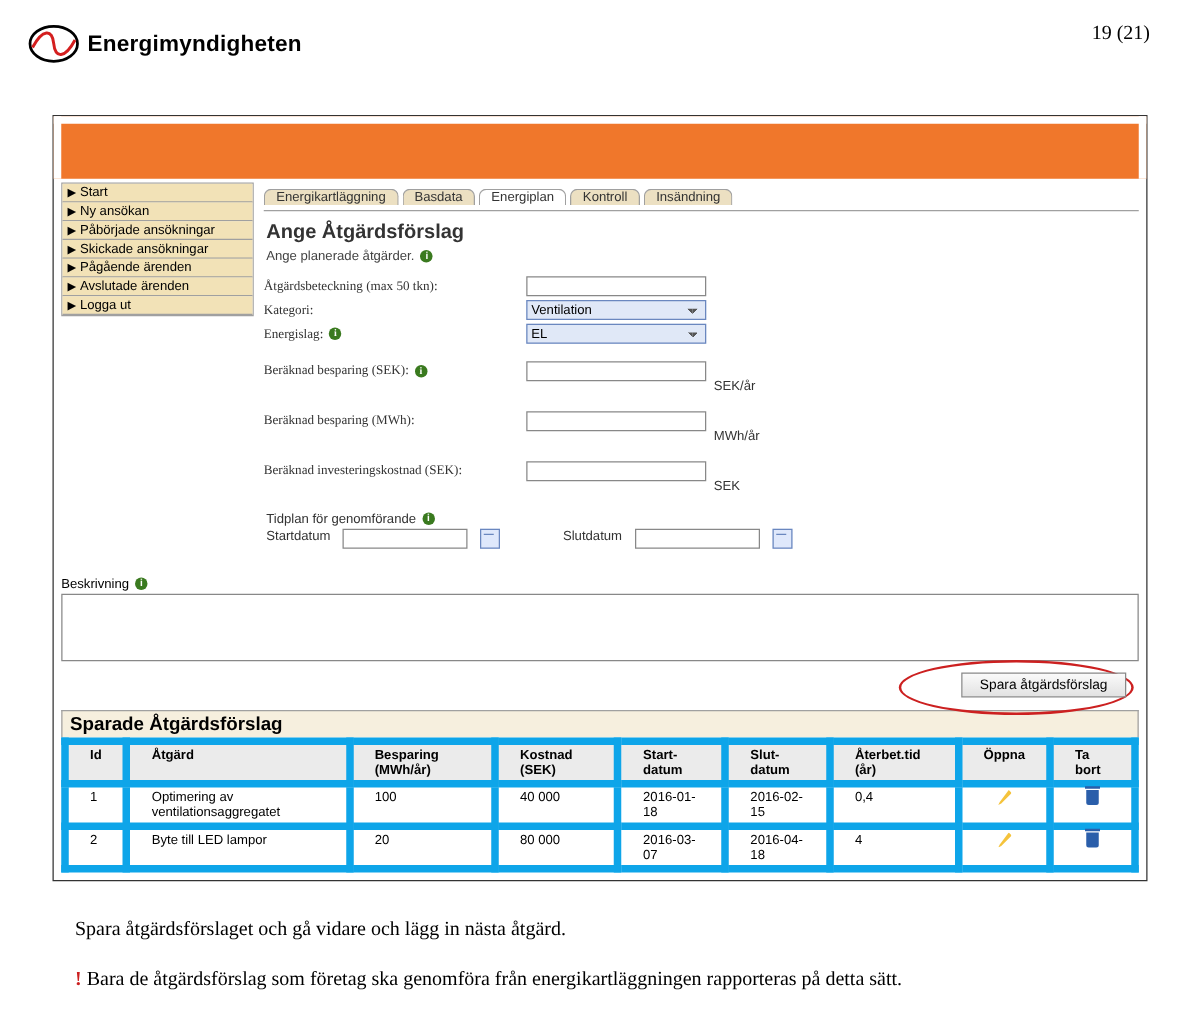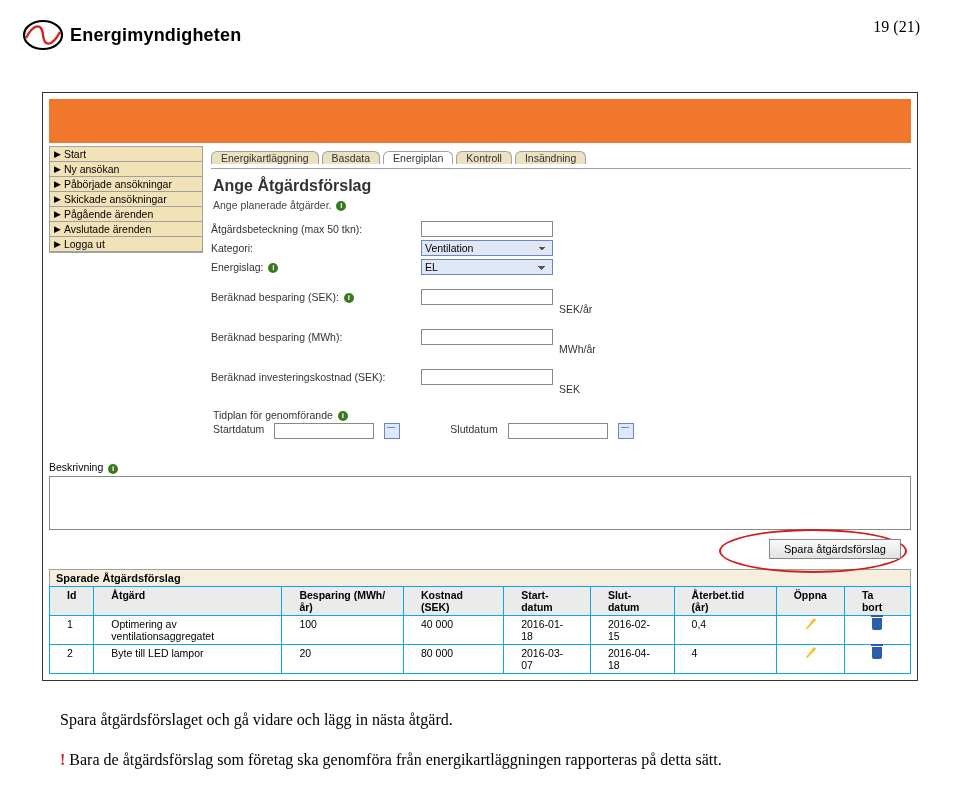--- a/index.html
+++ b/index.html
@@ -132,23 +132,24 @@
 
   .form-row {
     display: flex;
     align-items: center;
     margin: 3px 0;
     font-size: 10.5px;
   }
   .form-row .lbl {
     width: 210px;
     flex: 0 0 210px;
+    font-family: Liberation Serif, serif;
   }
   .form-row input[type="text"], .form-row select {
-    width: 132px;
+    width: 144px;
     font-size: 10.5px;
     border: 1px solid #888;
     height: 16px;
     padding: 0 3px;
     box-sizing: border-box;
   }
   .form-row .unit {
     margin-left: 6px;
     font-size: 10.5px;
     margin-top: 25px;
@@ -235,33 +236,33 @@
     border: 2px solid #cc2020;
     border-radius: 50%;
     z-index: 1;
   }
 
   .tbl-wrap {
     margin: 10px 6px 6px 6px;
   }
   .tbl-title {
     font-weight: bold;
-    font-size: 11px;
+    font-size: 15px;
     border: 1px solid #a0a0a0;
     border-bottom: none;
     background: #f6efde;
     padding: 2px 6px;
   }
   table.saved {
     width: 100%;
     border-collapse: collapse;
     font-size: 10.5px;
   }
   table.saved th, table.saved td {
-    border: 1px solid #0ea5e9;
+    border: 6px solid #0ea5e9;
     padding: 2px 17px;
     text-align: left;
     vertical-align: top;
   }
   table.saved th {
     background: #ebebeb;
     font-weight: bold;
   }
   table.saved td.num { text-align: left; }
   table.saved td.center { text-align: center; }

